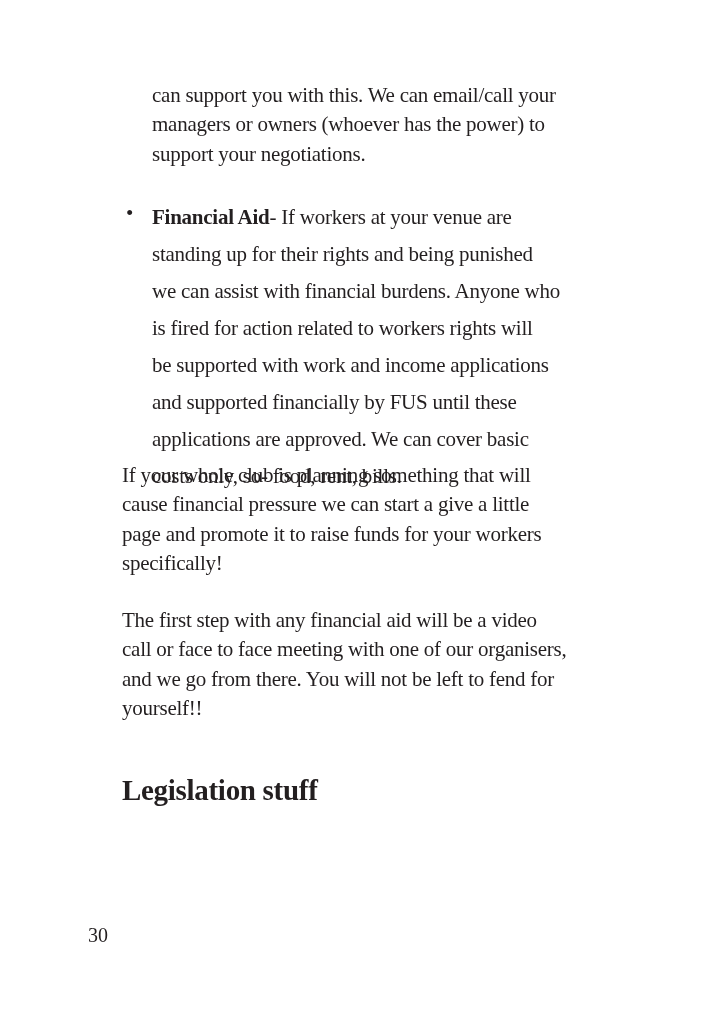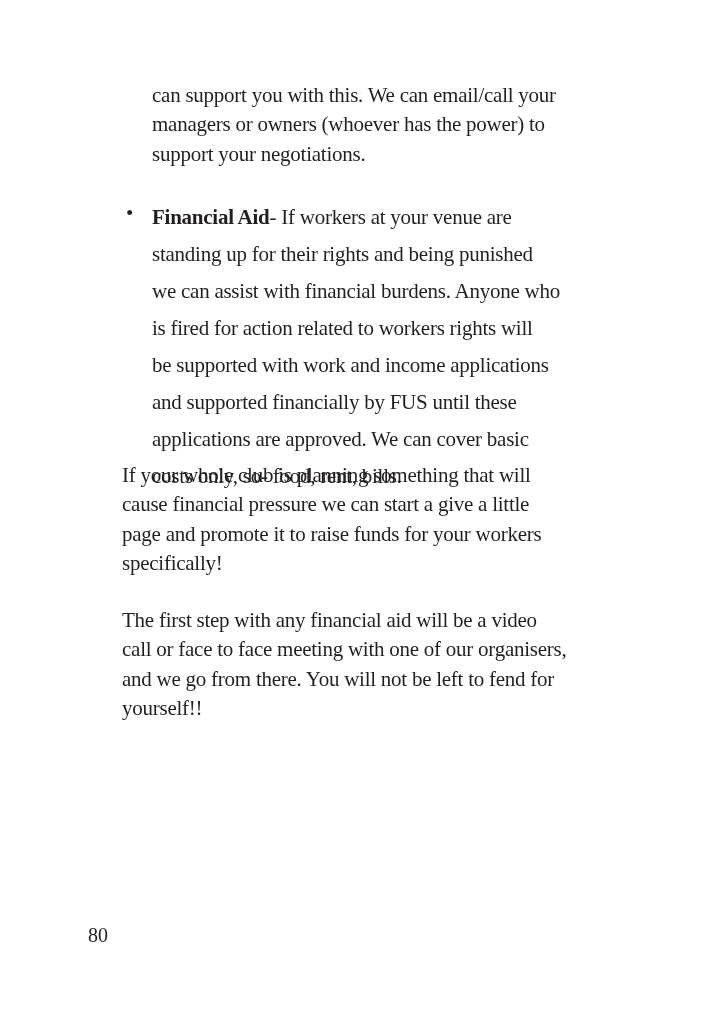--- a/index.html
+++ b/index.html
@@ -98,17 +98,18 @@
   <div class="body-text flush" style="top: 461px;">If your whole club is planning something that will
 cause financial pressure we can start a give a little
 page and promote it to raise funds for your workers
 specifically!</div>
 
   <div class="body-text flush" style="top: 606px;">The first step with any financial aid will be a video
 call or face to face meeting with one of our organisers,
 and we go from there. You will not be left to fend for
 yourself!!</div>
 
+  <h2 class="section-heading">Legislation stuff</h2>
 
 
-  <div class="page-number">80</div>
+  <div class="page-number">30</div>
 
 </div>
 
 </body></html>

